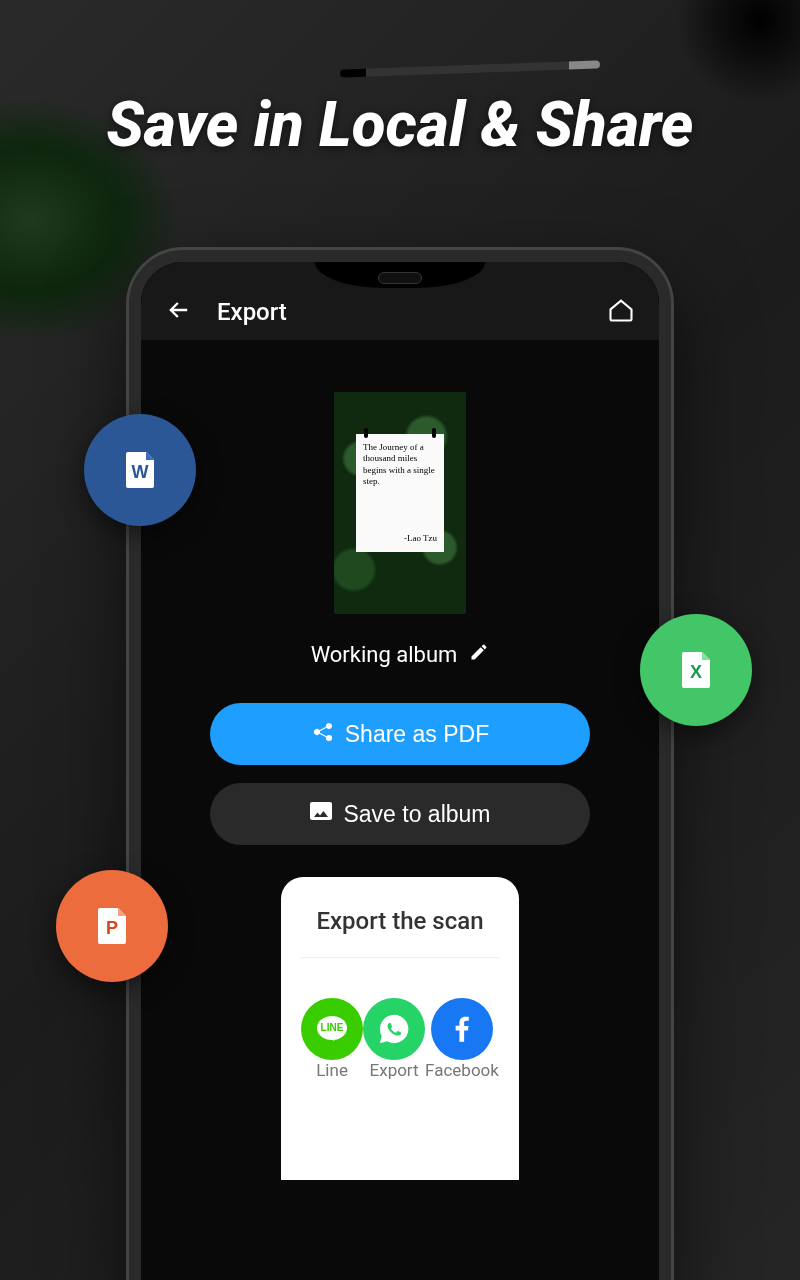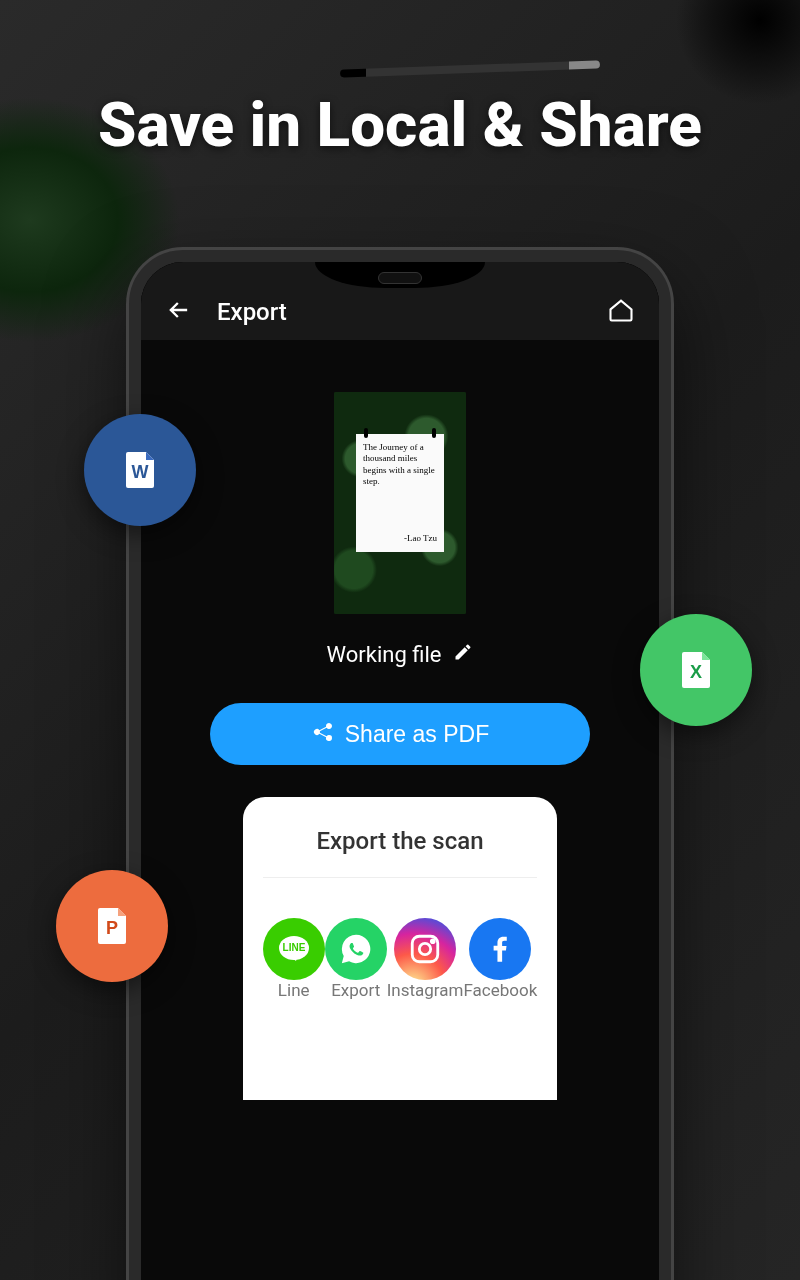--- a/index.html
+++ b/index.html
@@ -35,20 +35,21 @@
 
 .headline {
   position: absolute;
   top: 88px;
   left: 0; right: 0;
   text-align: center;
   color: #fff;
   font-size: 62px;
   font-weight: 800;
   text-shadow: 0 2px 8px rgba(0,0,0,.6);
+  font-style: italic;
 }
 
 
 .phone {
   position: absolute;
   left: 50%;
   top: 250px;
   transform: translateX(-50%);
   width: 542px;
   height: 1100px;
@@ -295,36 +296,44 @@
         <div class="leaves"></div>
         <div class="quote-card">
           <div class="clip l"></div>
             <div class="clip r"></div>
           <div>The Journey of a thousand miles begins with a single step.</div>
           <div class="quote-author">-Lao Tzu</div>
         </div>
       </div>
 
       <div class="file-row">
-        <span>Working file</span>
+        <span>Working album</span>
         <span>
           <svg width="20" height="20" viewBox="0 0 24 24">
               <path d="M3 17.25V21h3.75l11-11.04-3.75-3.75L3 17.25zM20.71 7.04a1 1 0 0 0 0-1.41l-2.34-2.34a1 1 0 0 0-1.41 0L15.13 5.1l3.75 3.75 1.83-1.81z"></path>
             </svg>
         </span>
       </div>
 
       <div class="actions">
         <button class="btn btn-primary">
           <span>
             <svg width="24" height="24" viewBox="0 0 24 24">
                 <path d="M18 16a3 3 0 0 0-2.4 1.2l-6.74-3.37a3.02 3.02 0 0 0 0-1.66l6.74-3.37A3 3 0 1 0 15 7c0 .28.04.56.12.82L8.4 11.2a3 3 0 1 0 0 3.6l6.72 3.38A3 3 0 1 0 18 16z"></path>
               </svg>
           </span>
           <span>Share as PDF</span>
+        </button>
+        <button class="btn btn-secondary">
+          <span>
+            <svg width="24" height="24" viewBox="0 0 24 24">
+                <path d="M21 3H3a2 2 0 0 0-2 2v14a2 2 0 0 0 2 2h18a2 2 0 0 0 2-2V5a2 2 0 0 0-2-2zM8.5 13.5l2.5 3 3.5-4.5L19 18H5l3.5-4.5z"></path>
+              </svg>
+          </span>
+          <span>Save to album</span>
         </button>
       </div>
 
       <div class="sheet">
         <div class="sheet-title">Export the scan</div>
         <div class="share-row">
           <div class="share-item">
             <div class="share-circle c-line">
               <svg width="40" height="40" viewBox="0 0 40 40">
                   <ellipse cx="20" cy="19" rx="15" ry="12" fill="#fff"></ellipse>
@@ -336,30 +345,20 @@
           </div>
           <div class="share-item">
             <div class="share-circle c-whatsapp">
               <svg width="34" height="34" viewBox="0 0 24 24" fill="#fff">
                   <path d="M12 2a10 10 0 0 0-8.66 15L2 22l5.12-1.34A10 10 0 1 0 12 2zm4.88 13.46c-.2.56-1.18 1.1-1.62 1.14-.44.04-.84.2-2.82-.58-2.38-.94-3.9-3.34-4.02-3.5-.12-.16-.96-1.28-.96-2.44 0-1.16.6-1.72.82-1.96.2-.22.46-.28.62-.28h.44c.14 0 .34-.04.52.4.2.48.66 1.64.72 1.76.06.12.1.26.02.42-.08.16-.12.26-.24.4l-.36.42c-.12.12-.24.26-.1.5.14.24.62 1.02 1.32 1.66.9.8 1.68 1.06 1.92 1.18.24.12.38.1.52-.06.14-.16.6-.7.76-.94.16-.24.32-.2.54-.12.22.08 1.4.66 1.64.78.24.12.4.18.46.28.06.1.06.56-.14 1.12z"></path>
                 </svg>
             </div>
             <span class="share-label">Export</span>
           </div>
           <div class="share-item">
-            <div class="share-circle c-instagram">
-              <svg width="34" height="34" viewBox="0 0 24 24" fill="none" stroke="#fff" stroke-width="2">
-                  <rect x="3" y="3" width="18" height="18" rx="5"></rect>
-                  <circle cx="12" cy="12" r="4"></circle>
-                  <circle cx="17.5" cy="6.5" r="1" fill="#fff"></circle>
-                </svg>
-            </div>
-            <span class="share-label">Instagram</span>
-          </div>
-          <div class="share-item">
             <div class="share-circle c-facebook">
               <svg width="34" height="34" viewBox="0 0 24 24" fill="#fff">
                   <path d="M13.5 21v-8h2.7l.4-3.2h-3.1V7.8c0-.92.26-1.56 1.58-1.56h1.7V3.4c-.3-.04-1.3-.12-2.46-.12-2.44 0-4.12 1.5-4.12 4.24v2.26H7.5V13h2.7v8h3.3z"></path>
                 </svg>
             </div>
             <span class="share-label">Facebook</span>
           </div>
         </div>
       </div>
 

